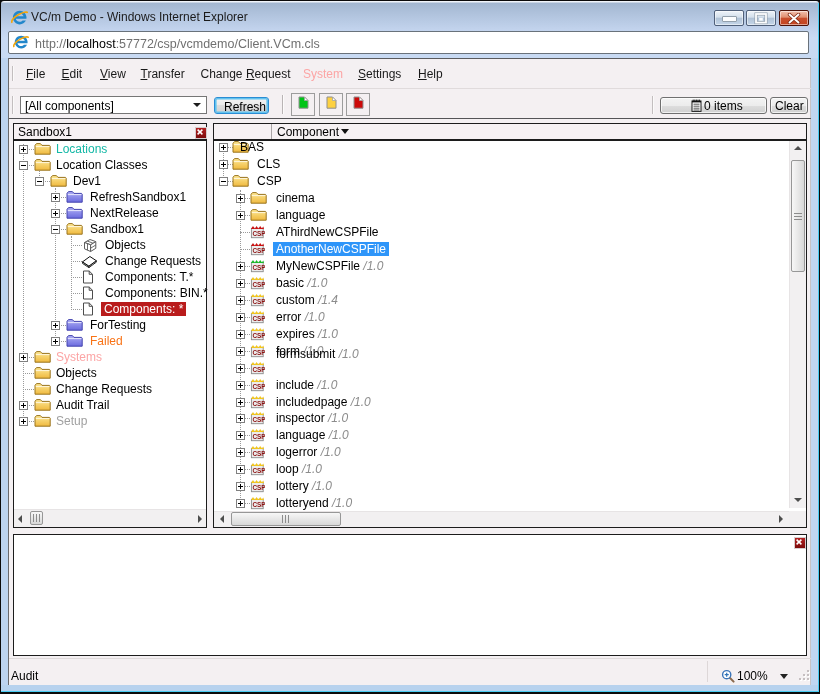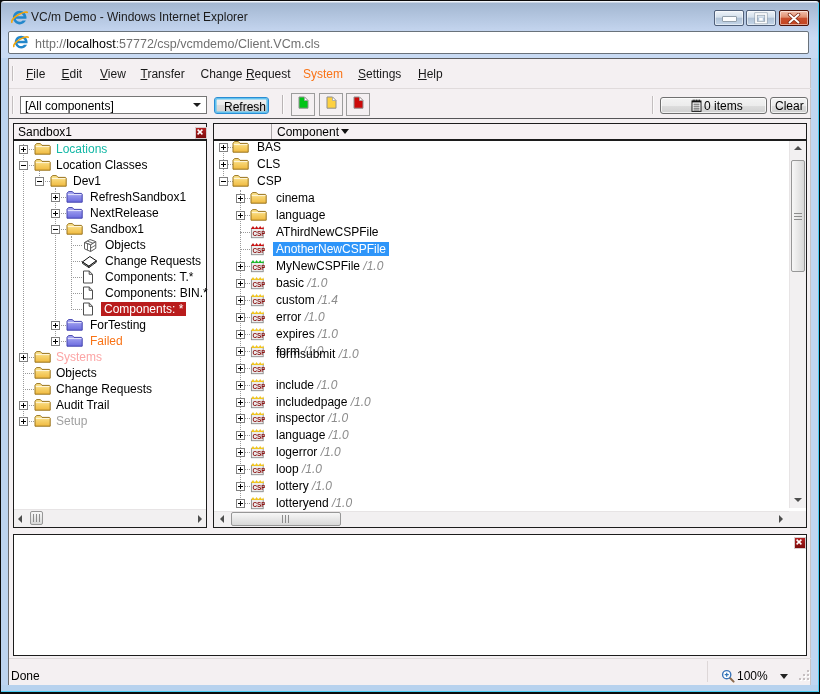--- a/index.html
+++ b/index.html
@@ -51,21 +51,21 @@
 <div class="a" style="left:9px;top:59px;width:802px;height:626px;background:#f4f0f2"></div>
 <div class="a" style="left:8px;top:58px;width:803px;height:1px;background:#5b5b5e"></div>
 <div class="a" style="left:8px;top:58px;width:1px;height:627px;background:#6b6b6e"></div>
 <div class="a" style="left:810px;top:59px;width:1px;height:626px;background:#c8c3c5"></div>
 <div class="a" style="left:12px;top:66px;width:1px;height:15px;background:#c3bebf;box-shadow:1px 0 0 #fbfafa"></div>
 <div class="a t12" style="left:26px;top:67px;color:#1a1a1a"><u>F</u>ile</div>
 <div class="a t12" style="left:61.5px;top:67px;color:#1a1a1a"><u>E</u>dit</div>
 <div class="a t12" style="left:100px;top:67px;color:#1a1a1a"><u>V</u>iew</div>
 <div class="a t12" style="left:140.5px;top:67px;color:#1a1a1a"><u>T</u>ransfer</div>
 <div class="a t12" style="left:200.5px;top:67px;color:#1a1a1a">Change <u>R</u>equest</div>
-<div class="a t12" style="left:303px;top:67px;color:#f97316">System</div>
+<div class="a t12" style="left:303px;top:67px;color:#fca5a5">System</div>
 <div class="a t12" style="left:358px;top:67px;color:#1a1a1a"><u>S</u>ettings</div>
 <div class="a t12" style="left:418px;top:67px;color:#1a1a1a"><u>H</u>elp</div>
 <div class="a" style="left:9px;top:88px;width:802px;height:1px;background:#e0dbdc"></div>
 <div class="a" style="left:12px;top:96px;width:1px;height:18px;background:#c3bebf;box-shadow:1px 0 0 #fbfafa"></div>
 <div class="a" style="left:20px;top:96px;width:187px;height:18px;background:#fff;border:1px solid #767676;box-sizing:border-box"></div>
 <div class="a t12" style="left:25px;top:99px">[All components]</div>
 <i class="a" style="left:193px;top:103px;width:0;height:0;border-left:4.0px solid transparent;border-right:4.0px solid transparent;border-top:4.5px solid #1c1c1c"></i>
 <div class="a" style="left:214px;top:97px;width:55px;height:17px;border:1px solid #2a8dd4;border-radius:3px;box-sizing:border-box;background:linear-gradient(#f3f3f3,#ebebeb 45%,#dcdcdc 50%,#d1d1d1);box-shadow:inset 0 0 0 1.6px #62c3ef"></div>
 <div class="a t12" style="left:224px;top:100px">Refresh</div>
 <div class="a" style="left:282px;top:95px;width:1px;height:19px;background:#b9b4b5;box-shadow:1px 0 0 #fcfbfb"></div>
@@ -264,21 +264,21 @@
 <i class="dh" style="left:240px;top:435px;width:10px"></i>
 <i class="dh" style="left:240px;top:452px;width:10px"></i>
 <i class="dh" style="left:240px;top:469px;width:10px"></i>
 <i class="dh" style="left:240px;top:486px;width:10px"></i>
 <i class="dh" style="left:240px;top:503px;width:10px"></i>
 <i class="xp p" style="left:219px;top:143px"></i>
 <svg class="a" style="left:232px;top:140px" width="17" height="13" viewBox="0 0 17 13">
     <path d="M1 12.2 V3.3 L2.5 1.6 H6.4 L8 3.4 H15.5 L16.2 4.2 V12.2 Z" fill="url(#gy)" stroke="#9a741f" stroke-width="1" stroke-linejoin="round"></path>
     <path d="M1.8 4.6 H15.4" stroke="rgba(255,255,255,.75)" stroke-width="1"></path>
   </svg>
-<div class="a t12" style="left:257px;top:140px;height:14px;line-height:14px">BAS</div>
+<div class="a t12" style="left:240px;top:140px;height:14px;line-height:14px">BAS</div>
 <i class="xp p" style="left:219px;top:160px"></i>
 <svg class="a" style="left:232px;top:157px" width="17" height="13" viewBox="0 0 17 13">
     <path d="M1 12.2 V3.3 L2.5 1.6 H6.4 L8 3.4 H15.5 L16.2 4.2 V12.2 Z" fill="url(#gy)" stroke="#9a741f" stroke-width="1" stroke-linejoin="round"></path>
     <path d="M1.8 4.6 H15.4" stroke="rgba(255,255,255,.75)" stroke-width="1"></path>
   </svg>
 <div class="a t12" style="left:257px;top:157px;height:14px;line-height:14px">CLS</div>
 <i class="xp" style="left:219px;top:177px"></i>
 <svg class="a" style="left:232px;top:174px" width="17" height="13" viewBox="0 0 17 13">
     <path d="M1 12.2 V3.3 L2.5 1.6 H6.4 L8 3.4 H15.5 L16.2 4.2 V12.2 Z" fill="url(#gy)" stroke="#9a741f" stroke-width="1" stroke-linejoin="round"></path>
     <path d="M1.8 4.6 H15.4" stroke="rgba(255,255,255,.75)" stroke-width="1"></path>
@@ -424,21 +424,21 @@
 <div class="a hthumb" style="left:231px;top:512px;width:110px;height:14px"></div>
 <div class="a" style="left:282px;top:515px;width:1px;height:8px;background:#8c8c8c;box-shadow:3px 0 0 #8c8c8c,6px 0 0 #8c8c8c"></div>
 <div class="a" style="left:789px;top:511px;width:17px;height:16px;background:#f1eff0"></div>
 <div class="a panel" style="left:13px;top:534px;width:794px;height:122px;background:#fff"></div>
 <div class="a" style="left:794px;top:537px;width:10px;height:10px;background:linear-gradient(#b32222,#7c0b0b);border:1px solid #d6cccd">
     <svg width="8" height="8" viewBox="0 0 8 8" style="display:block">
       <path d="M1.6 1.6 L6.4 6.4 M6.4 1.6 L1.6 6.4" stroke="#fff" stroke-width="1.5"></path>
     </svg>
   </div>
 <div class="a" style="left:9px;top:658px;width:802px;height:1px;background:#dfdadb"></div>
-<div class="a t12" style="left:11px;top:669px">Done</div>
+<div class="a t12" style="left:11px;top:669px">Audit</div>
 <div class="a" style="left:707px;top:661px;width:1px;height:21px;background:#ddd7d8"></div>
 <svg class="a" style="left:721px;top:669px" width="14" height="14" viewBox="0 0 14 14">
     <path d="M8.8 8.8 L12.6 12.6" stroke="#8a6a4e" stroke-width="2" stroke-linecap="round"></path>
     <circle cx="5.7" cy="5.7" r="4.1" fill="#fff" stroke="#3a74b8" stroke-width="1.4"></circle>
     <path d="M5.7 3.7 V7.7 M3.7 5.7 H7.7" stroke="#2f72b8" stroke-width="1.2"></path>
   </svg>
 <div class="a t12" style="left:737px;top:669px">100%</div>
 <i class="a" style="left:780px;top:673.5px;width:0;height:0;border-left:4.5px solid transparent;border-right:4.5px solid transparent;border-top:5px solid #222"></i>
 <i style="left:799px;top:678px;width:2px;height:2px;background:#c6bfc1;box-shadow:1px 1px 0 #fff"></i>
 <i style="left:803px;top:678px;width:2px;height:2px;background:#c6bfc1;box-shadow:1px 1px 0 #fff"></i>

